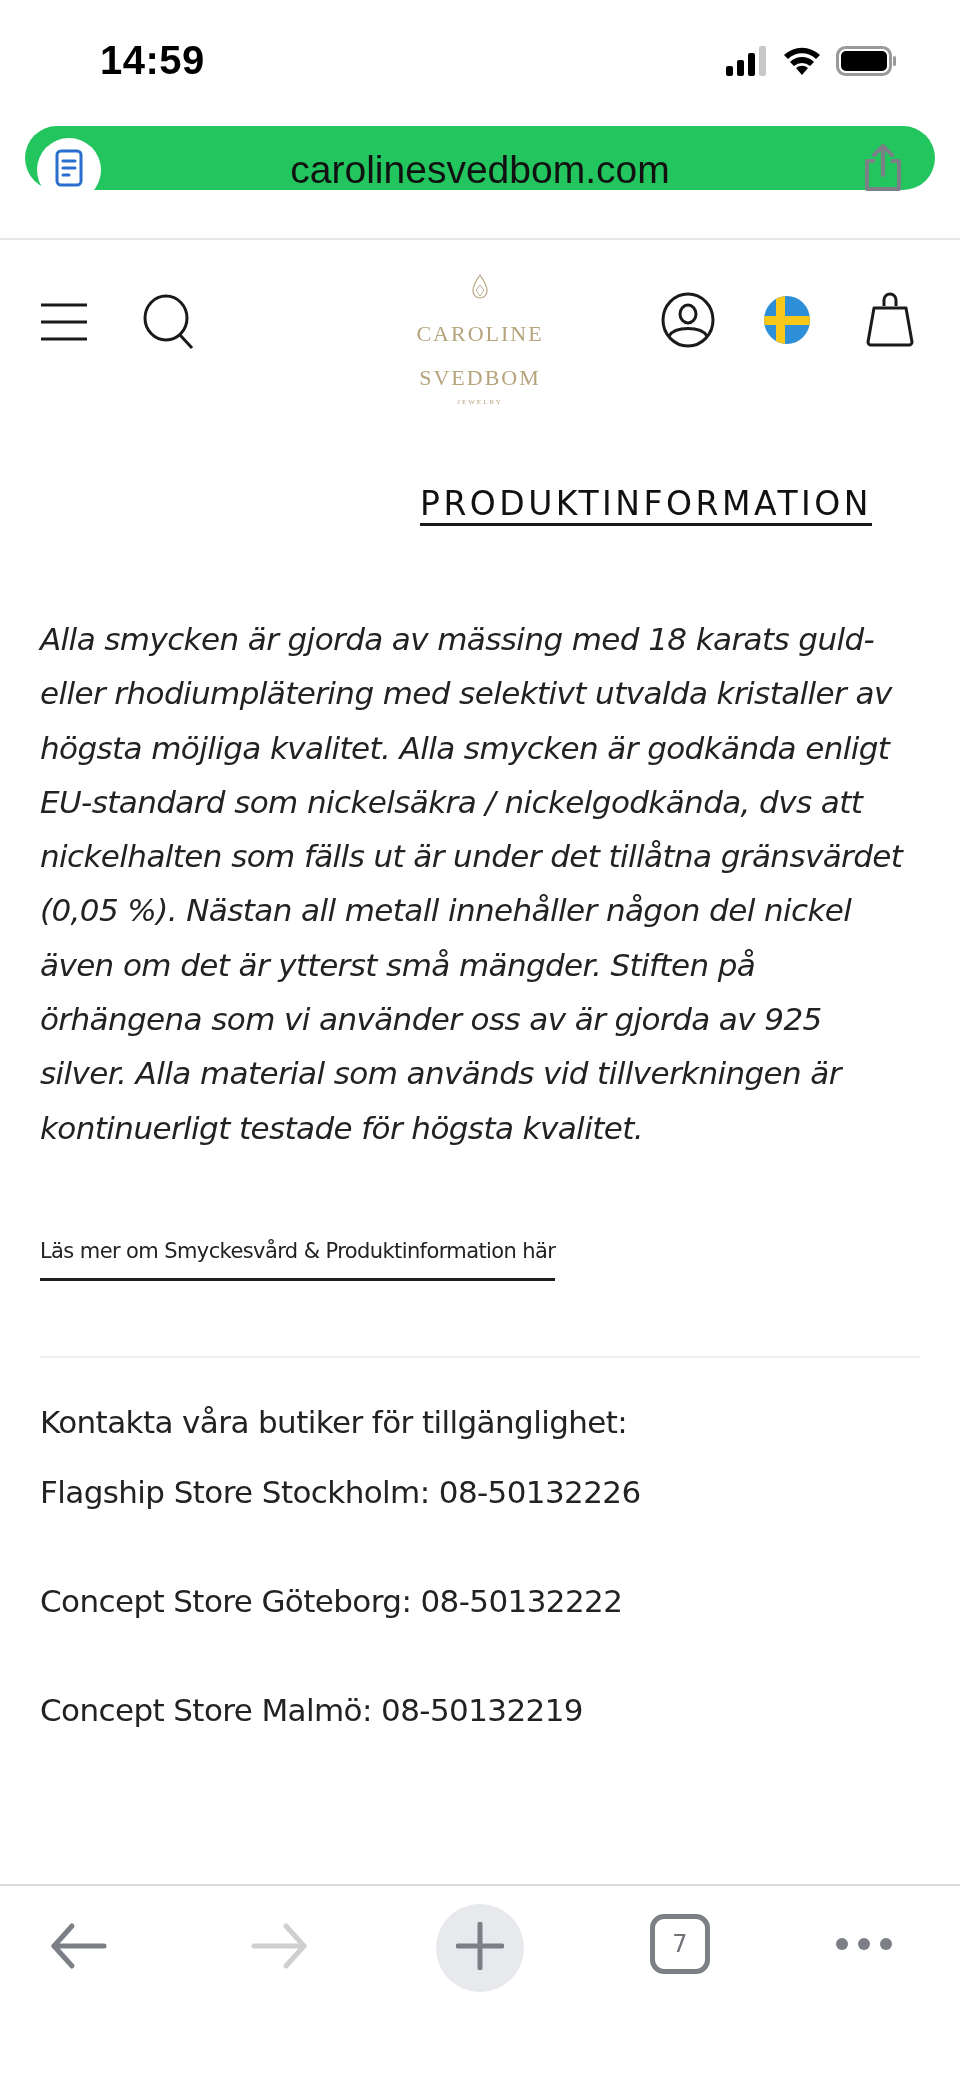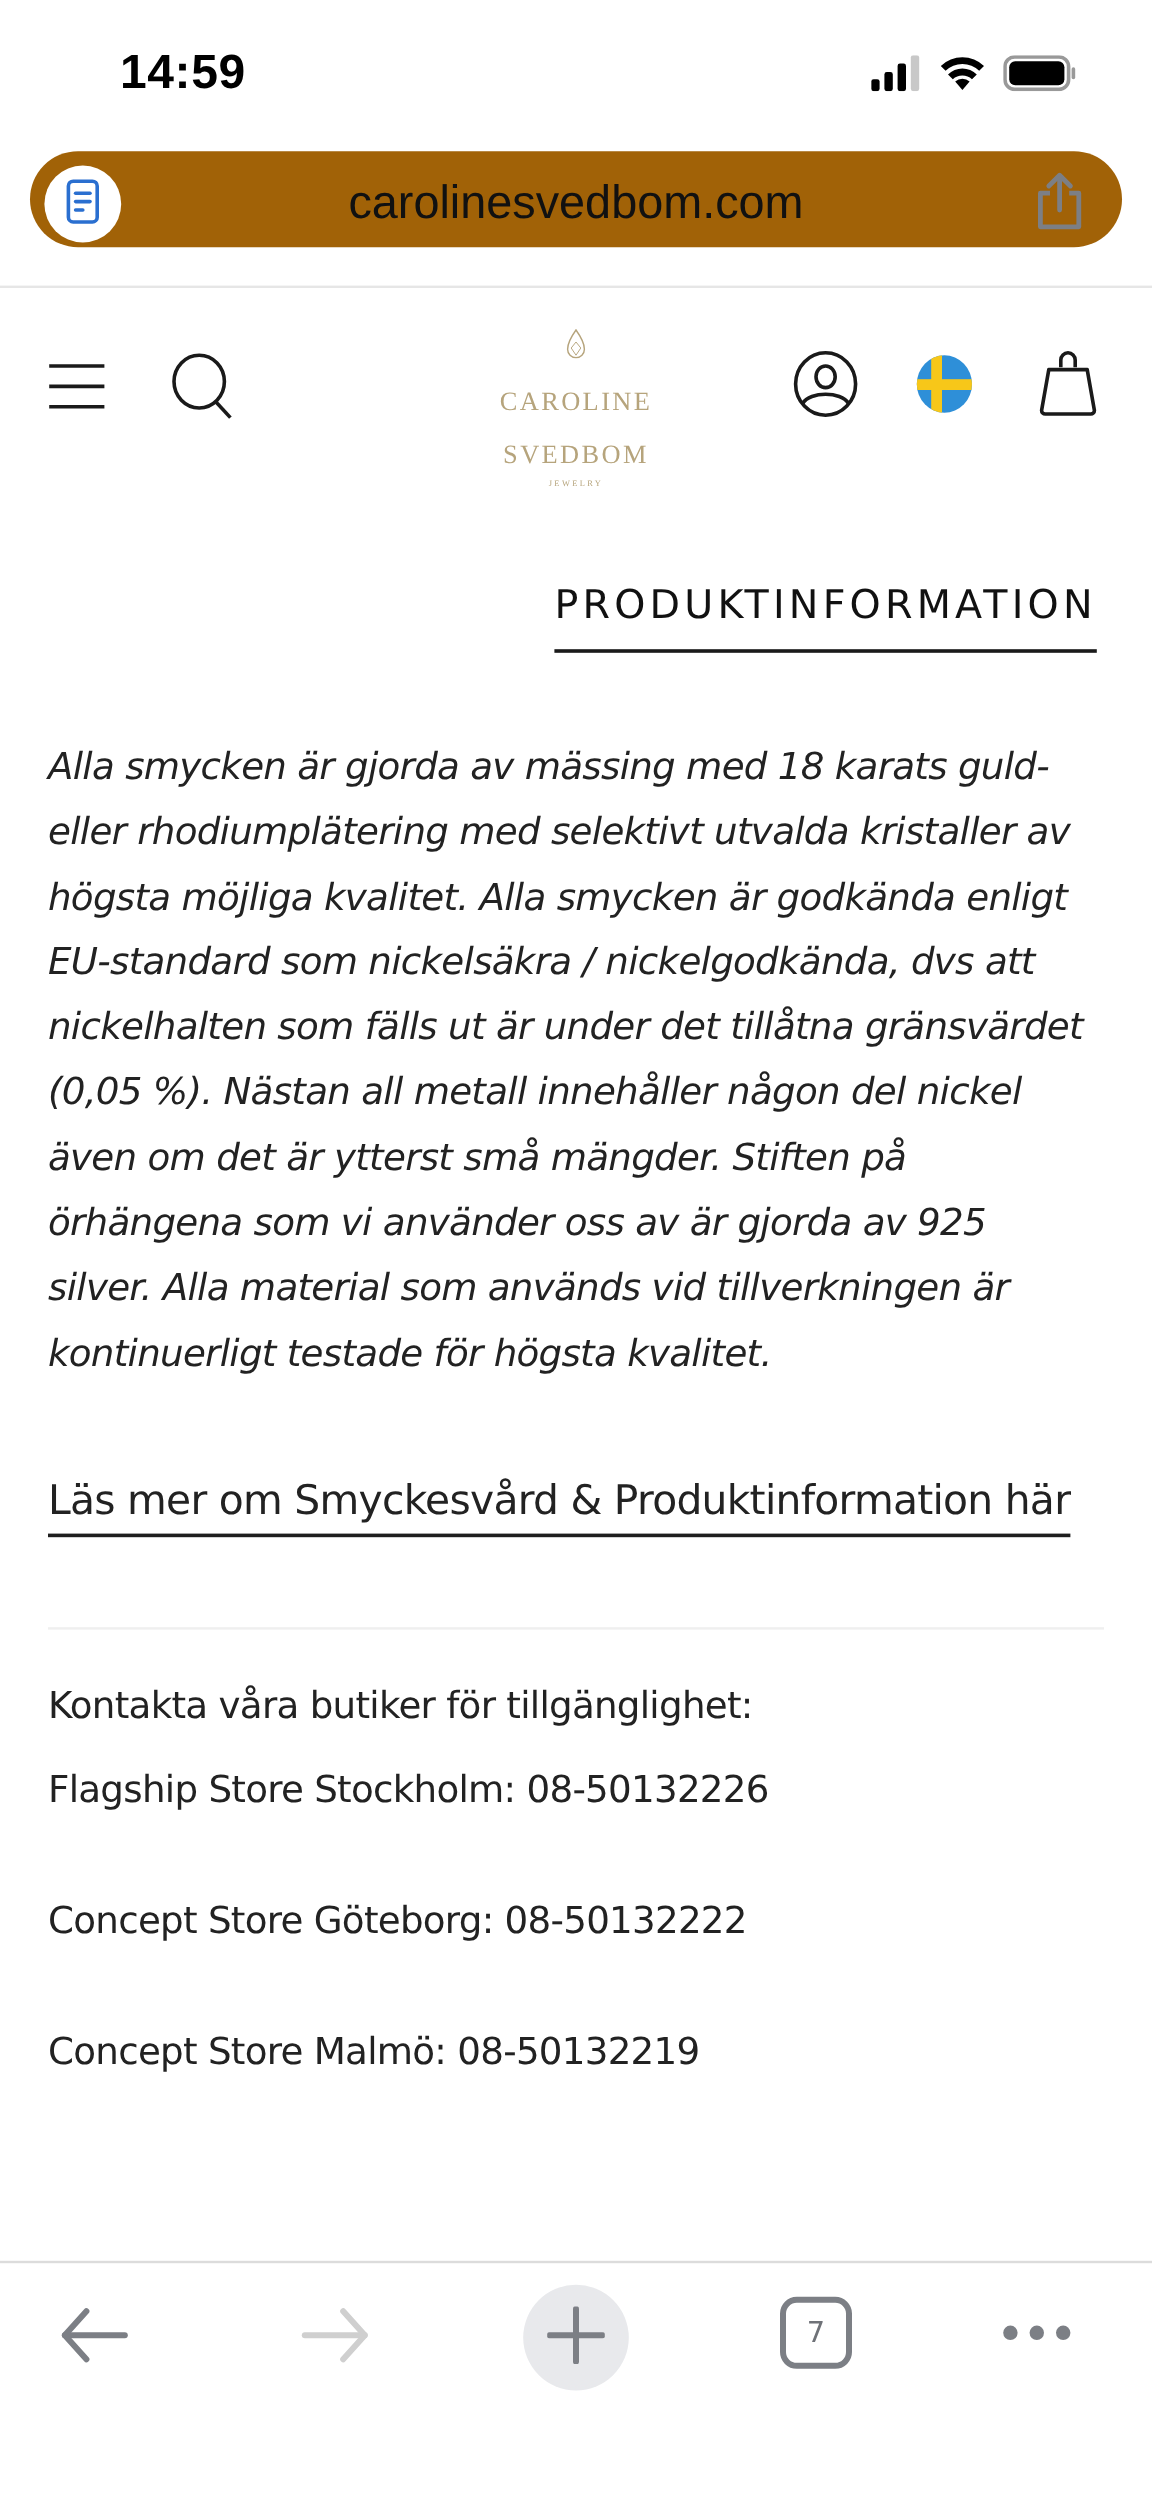--- a/index.html
+++ b/index.html
@@ -5,42 +5,42 @@
   * { box-sizing: border-box; margin: 0; padding: 0; }
   html, body { width: 960px; height: 2078px; background: #ffffff; overflow: hidden; }
   body { position: relative; font-family: "Liberation Sans", sans-serif; color: #1f1f1f; }
 
   
   .status-bar { position: absolute; top: 0; left: 0; width: 960px; height: 120px; }
   .status-time { position: absolute; left: 100px; top: 38px; font-size: 40px; font-weight: bold; color: #000; letter-spacing: 0.5px; }
   .status-icons { position: absolute; right: 62px; top: 46px; display: flex; align-items: center; gap: 14px; }
 
   
-  .url-bar { position: absolute; left: 25px; top: 126px; width: 910px; height: 80px; background: #a16207; border-radius: 44px; }
+  .url-bar { position: absolute; left: 25px; top: 126px; width: 910px; height: 64px; background: #22c55e; border-radius: 44px; }
   .reader-btn { position: absolute; left: 12px; top: 12px; width: 64px; height: 64px; background: #fff; border-radius: 32px; display: flex; align-items: center; justify-content: center; }
   .url-text { position: absolute; left: 0; right: 0; top: 22px; text-align: center; font-size: 39px; color: #111; }
   .share-btn { position: absolute; right: 26px; top: 18px; width: 52px; height: 52px; display: flex; align-items: center; justify-content: center; }
   .top-divider { position: absolute; top: 238px; left: 0; width: 960px; height: 2px; background: #e6e6e6; }
 
   
   .site-header { position: absolute; top: 260px; left: 0; width: 960px; height: 130px; }
   .hdr-icon { position: absolute; display: flex; align-items: center; justify-content: center; }
   .logo { position: absolute; left: 400px; top: 14px; width: 160px; text-align: center; color: #b6a47c; font-family: "Liberation Serif", serif; }
   .logo .l1 { font-size: 22px; letter-spacing: 2px; line-height: 28px; margin-top: 16px; }
   .logo .l2 { font-size: 7px; letter-spacing: 2px; margin-top: 6px; }
 
   
   .tabs { position: absolute; top: 484px; left: 40px; width: 880px; height: 56px; }
   .tab { position: absolute; top: 0; font-size: 33px; letter-spacing: 3.5px; font-family: "DejaVu Sans", sans-serif; }
   .tab-inactive { left: 0; color: #6b6b6b; }
-  .tab-active { left: 380px; color: #111; padding-bottom: 18px; border-bottom: 3px solid #1a1a1a; margin-left: 42px; }
+  .tab-active { left: 380px; color: #111; padding-bottom: 0; border-bottom: 3px solid #1a1a1a; }
 
   
   .content { position: absolute; left: 40px; top: 612px; width: 870px; font-size: 31px; line-height: 54.3px; color: #222; font-family: "DejaVu Sans", sans-serif; letter-spacing: -0.6px; font-style: italic; }
-  .read-more { position: absolute; left: 40px; top: 1228px; font-size: 34px; color: #222; font-family: "DejaVu Sans", sans-serif; letter-spacing: -0.6px; padding-bottom: 4px; border-bottom: 3px solid #1f1f1f; line-height: 46px; white-space: nowrap; }
+  .read-more { position: absolute; left: 40px; top: 1228px; font-size: 21px; color: #222; font-family: "DejaVu Sans", sans-serif; letter-spacing: -0.6px; padding-bottom: 4px; border-bottom: 3px solid #1f1f1f; line-height: 46px; white-space: nowrap; }
   .content-divider { position: absolute; left: 40px; top: 1356px; width: 880px; height: 2px; background: #efefef; }
 
   .contact-heading { position: absolute; left: 40px; top: 1404px; font-size: 31px; color: #222; font-family: "DejaVu Sans", sans-serif; letter-spacing: -0.6px; }
   .store { position: absolute; left: 40px; font-size: 31px; color: #222; font-family: "DejaVu Sans", sans-serif; letter-spacing: -0.6px; }
 
   
   .bottom-divider { position: absolute; top: 1884px; left: 0; width: 960px; height: 2px; background: #dcdcdc; }
   .toolbar { position: absolute; top: 1886px; left: 0; width: 960px; height: 192px; }
   .tb-btn { position: absolute; display: flex; align-items: center; justify-content: center; }
   .new-tab { left: 436px; top: 18px; width: 88px; height: 88px; border-radius: 44px; background: #e8e9ec; }

